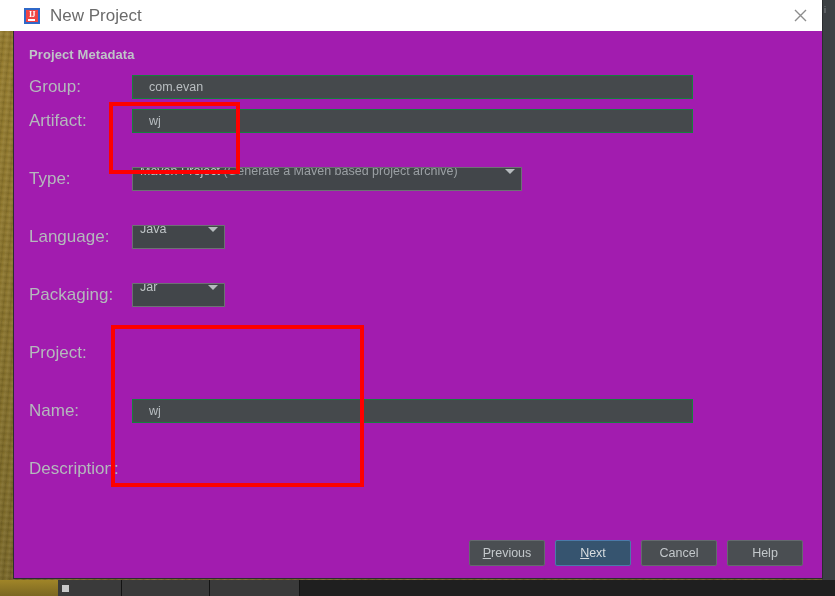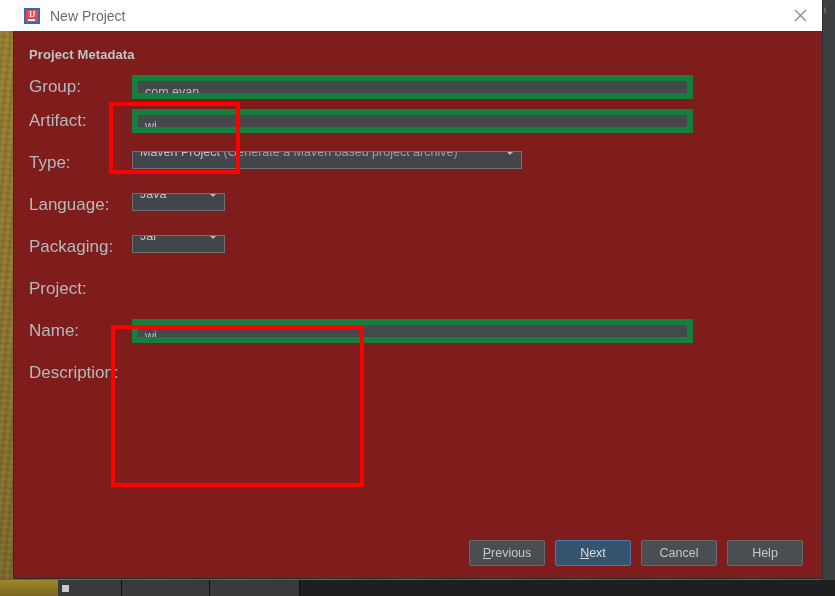--- a/index.html
+++ b/index.html
@@ -121,42 +121,42 @@
     margin-top: -2px;
   }
   .titlebar-icon .ij-bar {
     position: absolute;
     left: 2px; bottom: 1px;
     width: 7px; height: 2px;
     background: #ffffff;
   }
   .titlebar-title {
     margin-left: 10px;
-    font-size: 14px;
+    font-size: 17px;
     color: #6b6b6b;
     white-space: nowrap;
   }
   .titlebar-spacer { flex: 1; }
   .titlebar-close {
     width: 44px; height: 31px;
     display: flex;
     align-items: center;
     justify-content: center;
     cursor: pointer;
   }
   .titlebar-close svg { display: block; }
 
   
   .dialog-body {
     position: absolute;
     left: 0;
     top: 31px;
     width: 808px;
     height: 547px;
-    background: #7f1d1d;
+    background: #a21caf;
   }
   .section-heading {
     position: absolute;
     left: 15px;
     top: 16px;
     font-size: 13px;
     font-weight: bold;
     color: #bfc4c7;
     letter-spacing: 0.1px;
   }
@@ -164,56 +164,56 @@
   
   .form {
     position: absolute;
     left: 0;
     top: 44px;
     width: 808px;
   }
   .row {
     position: relative;
     height: 24px;
-    margin-bottom: 18px;
+    margin-bottom: 34px;
   }
   .row.tight { margin-bottom: 10px; }
   .row-label {
     position: absolute;
     left: 15px;
     top: 0;
     height: 24px;
     line-height: 24px;
     font-size: 17px;
     color: #b4b9bc;
     white-space: nowrap;
   }
   .field {
     position: absolute;
     left: 118px;
     top: 0;
     height: 24px;
     box-sizing: border-box;
     background: #45494c;
-    border: 6px solid #15803d;
+    border: 1px solid #15803d;
     color: #b9bec1;
     font-size: 12.5px;
     font-family: "Liberation Sans", sans-serif;
     line-height: 22px;
-    padding: 0 0 0 7px;
+    padding: 0 0 0 16px;
     white-space: nowrap;
     overflow: hidden;
   }
   .field.wide { width: 561px; }
 
   .combo {
     position: absolute;
     left: 118px;
     top: 0;
-    height: 18px;
+    height: 24px;
     box-sizing: border-box;
     background: #42464a;
     border: 1px solid #6d7174;
     color: #c0c5c8;
     font-size: 12.5px;
     line-height: 22px;
     padding: 0 0 16px 7px;
     white-space: nowrap;
     overflow: hidden;
     display: flex;

